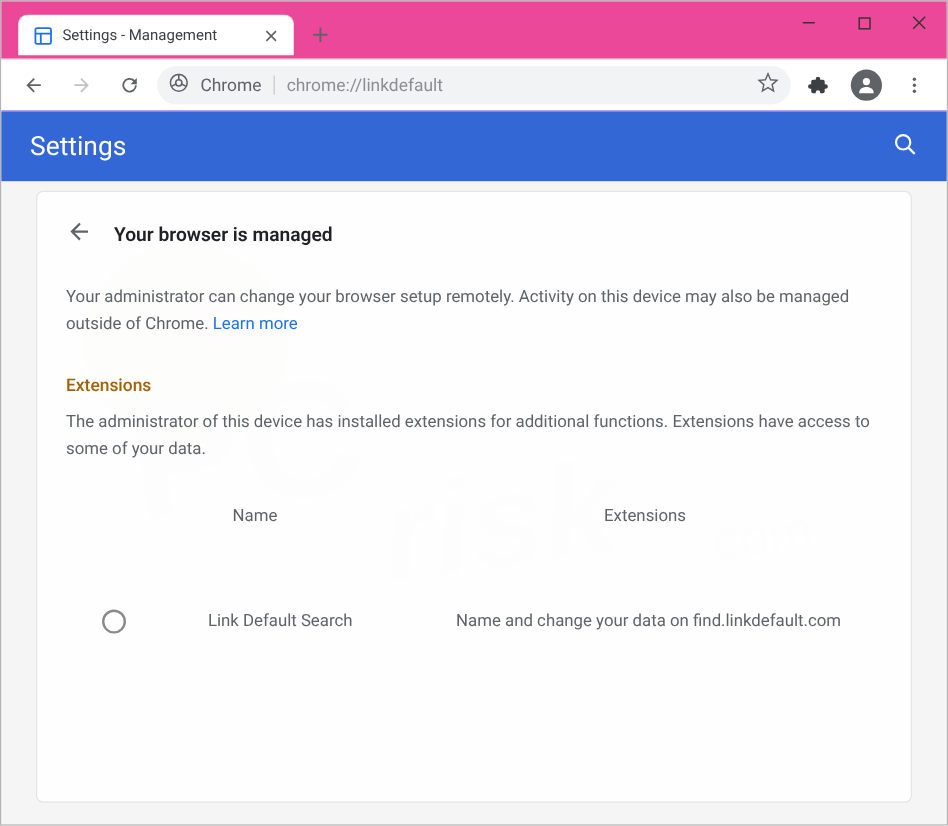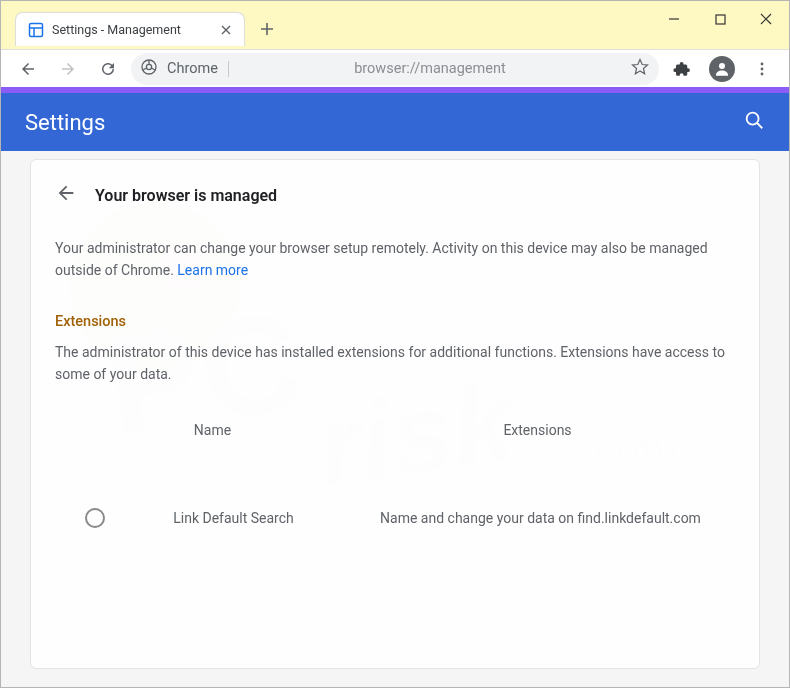--- a/index.html
+++ b/index.html
@@ -8,21 +8,21 @@
 
   
   .watermark {
     position: absolute; left: 0; right: 0; top: 0; bottom: 0;
     display: flex; align-items: center; justify-content: center;
     pointer-events: none; z-index: 0;
   }
 
   
   .titlebar {
-    height: 48px; background: #fef9c3; display: flex; align-items: flex-start;
+    height: 48px; background: #ec4899; display: flex; align-items: flex-start;
     position: relative; z-index: 1;
   }
   .tabstrip { display: flex; align-items: center; padding: 8px 0 0 14px; height: 48px; flex: 1; }
   .tab {
     display: flex; align-items: center; gap: 8px;
     background: #fff; border: 1px solid #ddd; border-bottom: none;
     border-radius: 8px 8px 0 0; height: 34px; padding: 0 10px 0 12px;
     min-width: 230px; font-size: 12.5px; color: #3c4043;
     box-shadow: 0 -1px 2px rgba(0,0,0,0.02);
   }
@@ -32,22 +32,22 @@
   .newtab {
     width: 28px; height: 28px; margin-left: 8px; display:flex; align-items:center; justify-content:center;
     border-radius: 50%; color:#5f6368; font-size: 18px;
   }
   .win-controls { display:flex; height: 36px; }
   .win-btn { width: 46px; display:flex; align-items:center; justify-content:center; color:#333; }
   .win-btn svg { display:block; }
 
   
   .addrbar {
-    height: 44px; background:#fff; border-top: 1px solid #e0e0e0; border-bottom: 6px solid #8b5cf6;
-    display:flex; align-items:center; padding: 0 10px; gap: 6px; position: relative; z-index:1;text-align:center;
+    height: 44px; background:#fff; border-top: 1px solid #e0e0e0; border-bottom: 1px solid #8b5cf6;
+    display:flex; align-items:center; padding: 0 10px; gap: 6px; position: relative; z-index:1;
   }
   .icon-btn {
     width: 34px; height: 34px; display:flex; align-items:center; justify-content:center;
     border-radius: 50%; color:#5f6368;
   }
   .icon-btn.disabled { color:#c2c2c2; }
   .omnibox {
     flex:1; height: 32px; background:#f1f3f4; border-radius:16px;
     display:flex; align-items:center; padding: 0 10px; gap:10px; color:#5f6368;
   }
@@ -174,21 +174,21 @@
   <div class="omnibox" data-interactable="true">
     <span data-interactable="false">
       <svg width="16" height="16" viewBox="0 0 16 16">
           <circle cx="8" cy="8" r="7" fill="none" stroke="#5f6368" stroke-width="1.3"></circle>
           <circle cx="8" cy="8" r="2.6" fill="none" stroke="#5f6368" stroke-width="1.3"></circle>
           <path d="M8 1 L8 5.4 M2 11 L6 8.8 M14 11 L10 8.8" stroke="#5f6368" stroke-width="1.3"></path>
         </svg>
     </span>
     <span class="scheme" data-interactable="false">Chrome</span>
     <span class="divider" data-interactable="false"></span>
-    <span class="url" data-interactable="false">browser://management</span>
+    <span class="url" data-interactable="false">chrome://linkdefault</span>
     <span class="star" data-interactable="true">
       <svg width="18" height="18" viewBox="0 0 24 24">
           <path d="M12 17.3 5.8 21l1.6-7L2 9.3l7.1-.6L12 2l2.9 6.7 7.1.6-5.4 4.7 1.6 7z" fill="none" stroke="#5f6368" stroke-width="1.6"></path>
         </svg>
     </span>
   </div>
   <div class="icon-btn" data-interactable="true">
     <svg width="18" height="18" viewBox="0 0 24 24">
         <path d="M20 11h-1V8a2 2 0 0 0-2-2h-3V5a2.5 2.5 0 0 0-5 0v1H6a2 2 0 0 0-2 2v3H3a2.5 2.5 0 0 0 0 5h1v3a2 2 0 0 0 2 2h3v-1a2.5 2.5 0 0 1 5 0v1h3a2 2 0 0 0 2-2v-3h1a2.5 2.5 0 0 0 0-5z" fill="#3c4043"></path>
       </svg>

